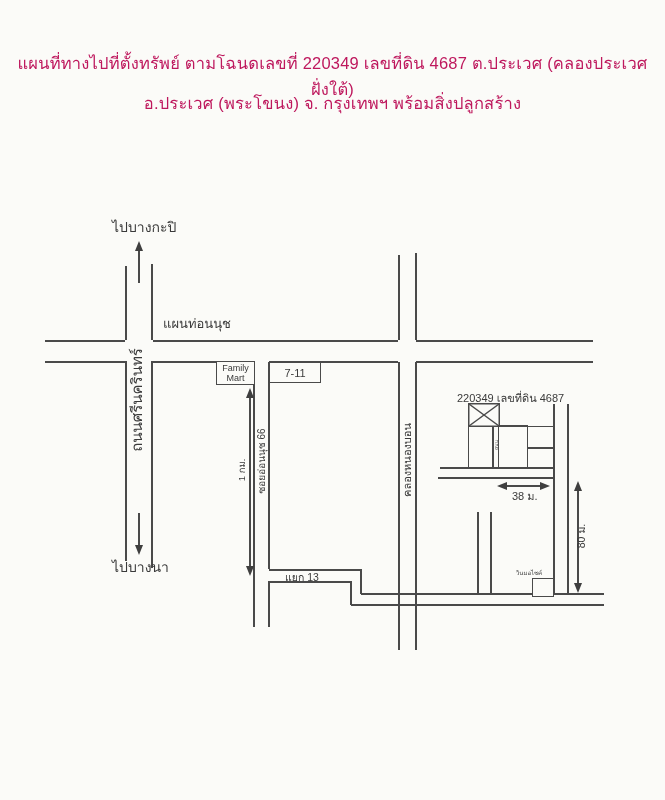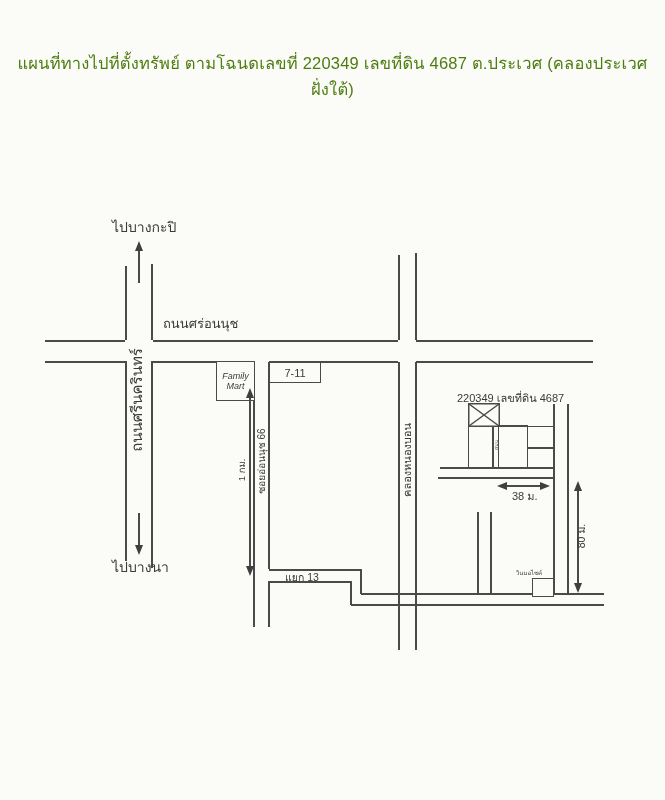--- a/index.html
+++ b/index.html
@@ -11,21 +11,21 @@
     position:relative;
     width:665px;height:800px;
     margin:0 auto;
     background:#fbfbf8;
     overflow:hidden;
     color:#333;
   }
   .ttl{
     position:absolute;left:0;width:665px;
     text-align:center;
-    color:#4d7c0f;
+    color:#be185d;
     font-size:16.5px;
     letter-spacing:.2px;
   }
   .ln{position:absolute;background:#4a4a4a;}
   .lbl{position:absolute;white-space:nowrap;color:#3a3a3a;}
   .vtext{
     position:absolute;white-space:nowrap;color:#3a3a3a;
     transform:translate(-50%,-50%) rotate(-90deg);
   }
   .box{
@@ -40,20 +40,21 @@
   .ah-down{border-left:4px solid transparent;border-right:4px solid transparent;border-top:10px solid #3f3f3f;}
   .ah-left{border-top:4px solid transparent;border-bottom:4px solid transparent;border-right:10px solid #3f3f3f;}
   .ah-right{border-top:4px solid transparent;border-bottom:4px solid transparent;border-left:10px solid #3f3f3f;}
 </style>
 </head>
 <body>
 
 <div class="page">
 
   <div class="ttl" style="top:50px;">แผนที่ทางไปที่ตั้งทรัพย์ ตามโฉนดเลขที่ 220349 เลขที่ดิน 4687 ต.ประเวศ (คลองประเวศฝั่งใต้)</div>
+  <div class="ttl" style="top:90px;">อ.ประเวศ (พระโขนง) จ. กรุงเทพฯ พร้อมสิ่งปลูกสร้าง</div>
 
   <div class="ln" style="left:125px;top:266px;width:1.5px;height:74px;"></div>
   <div class="ln" style="left:151px;top:264px;width:1.5px;height:76px;"></div>
   <div class="ln" style="left:125px;top:361px;width:1.5px;height:200px;"></div>
   <div class="ln" style="left:151px;top:361px;width:1.5px;height:207px;"></div>
 
   <div class="ln" style="left:45px;top:340px;width:80px;height:1.5px;"></div>
   <div class="ln" style="left:152.5px;top:340px;width:245.5px;height:1.5px;"></div>
   <div class="ln" style="left:416px;top:340px;width:177px;height:1.5px;"></div>
   <div class="ln" style="left:45px;top:361px;width:80px;height:1.5px;"></div>
@@ -91,21 +92,21 @@
     <rect x="0.75" y="0.75" width="30.5" height="22.5" fill="none" stroke="#4a4a4a" stroke-width="1.5"></rect>
     <line x1="1" y1="1" x2="31" y2="23" stroke="#4a4a4a" stroke-width="1.5"></line>
     <line x1="31" y1="1" x2="1" y2="23" stroke="#4a4a4a" stroke-width="1.5"></line>
   </svg>
   <div class="box" style="left:468px;top:426px;width:31px;height:42px;"></div>
   <div class="ln" style="left:492px;top:427px;width:1.5px;height:40px;"></div>
   <div class="box" style="left:527px;top:426px;width:27px;height:42px;"></div>
   <div class="ln" style="left:528px;top:447px;width:25px;height:1.5px;"></div>
   <div class="box" style="left:532px;top:578px;width:22px;height:19px;"></div>
 
-  <div class="box" style="left:216px;top:361px;width:39px;height:40px;font-size:9px;line-height:10px;color:#3a3a3a;font-style:italic;">
+  <div class="box" style="left:216px;top:361px;width:39px;height:24px;font-size:9px;line-height:10px;color:#3a3a3a;">
     <span>Family</span>
     <span>Mart</span>
   </div>
   <div class="box" style="left:269px;top:362px;width:52px;height:21px;font-size:11px;color:#3a3a3a;">
     <span>7-11</span>
   </div>
 
   <div class="ln" style="left:138px;top:249px;width:1.5px;height:34px;"></div>
   <div class="ah ah-up" style="left:135px;top:241px;"></div>
 
@@ -119,21 +120,21 @@
   <div class="ln" style="left:502px;top:485px;width:44px;height:1.5px;"></div>
   <div class="ah ah-left" style="left:497px;top:482px;"></div>
   <div class="ah ah-right" style="left:540px;top:482px;"></div>
 
   <div class="ln" style="left:577px;top:485px;width:1.5px;height:102px;"></div>
   <div class="ah ah-up" style="left:574px;top:481px;"></div>
   <div class="ah ah-down" style="left:574px;top:583px;"></div>
 
   <div class="lbl" style="left:112px;top:216px;font-size:14px;">ไปบางกะปิ</div>
   <div class="lbl" style="left:112px;top:556px;font-size:14px;">ไปบางนา</div>
-  <div class="lbl" style="left:163px;top:313px;font-size:13px;">ถนนศร่อนนุช</div>
+  <div class="lbl" style="left:163px;top:313px;font-size:13px;">แผนท่อนนุช</div>
   <div class="vtext" style="left:137px;top:400px;font-size:15px;">ถนนศรีนครินทร์</div>
   <div class="vtext" style="left:261px;top:461px;font-size:10px;">ซอยอ่อนนุช 66</div>
   <div class="vtext" style="left:241px;top:470px;font-size:9.5px;">1 กม.</div>
   <div class="vtext" style="left:407px;top:460px;font-size:11px;">คลองหนองบอน</div>
   <div class="lbl" style="left:285px;top:569px;font-size:10.5px;">แยก 13</div>
   <div class="lbl" style="left:457px;top:389px;font-size:11px;">220349 เลขที่ดิน 4687</div>
   <div class="lbl" style="left:512px;top:487px;font-size:11px;">38 ม.</div>
   <div class="vtext" style="left:581px;top:536px;font-size:10.5px;">80 ม.</div>
   <div class="vtext" style="left:495.5px;top:445px;font-size:5px;">ถนน</div>
   <div class="lbl" style="left:516px;top:568px;font-size:6px;">วินมอไซค์</div>

